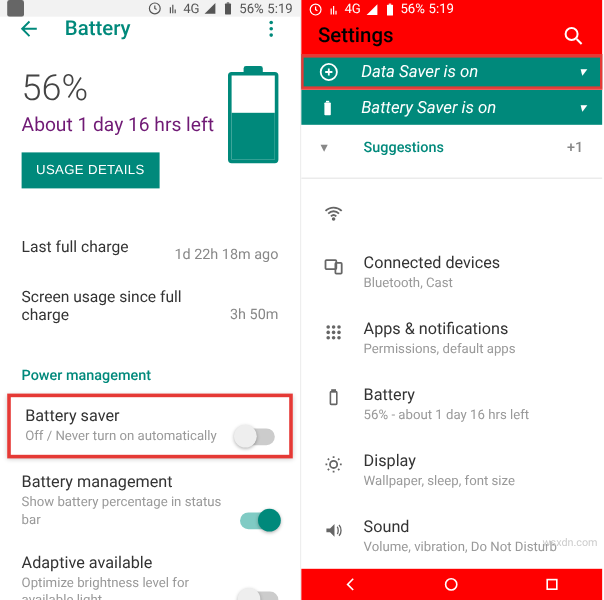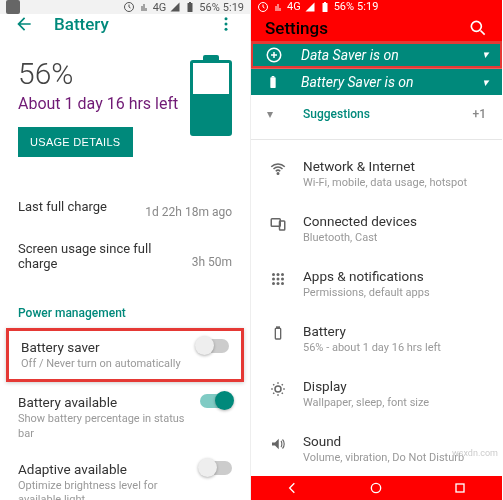--- a/index.html
+++ b/index.html
@@ -35,21 +35,21 @@
     .battery-graphic::before { content: ""; position: absolute; top: -8px; left: 50%; transform: translateX(-50%); width: 16px; height: 5px; background: #00897b; border-radius: 2px 2px 0 0; }
     .battery-graphic::after { content: ""; position: absolute; bottom: 0; left: 0; right: 0; height: 56%; background: #00897b; }
     
     .divider { height: 1px; background: #e6e6e6; margin: 6px 0; }
     .stat-row { display: flex; padding: 11px 18px; font-size: 13px; align-items: center; }
     .stat-label { flex: 1; color: #333; }
     .stat-val { color: #888; font-size: 12px; margin-top: 11px; }
     
     .section-label { font-size: 12px; color: #00897b; font-weight: 500; padding: 12px 18px 6px; }
     
-    .setting-row { padding: 10px 18px; display: flex; align-items: flex-start; position: relative; }
+    .setting-row { padding: 10px 18px; display: flex; align-items: flex-end; position: relative; }
     .setting-text { flex: 1; }
     .setting-title { font-size: 13.5px; color: #333; }
     .setting-sub { font-size: 11px; color: #999; margin-top: 2px; line-height: 1.3; }
     .toggle { width: 32px; height: 14px; background: #ccc; border-radius: 8px; position: relative; }
     .toggle::after { content: ""; position: absolute; top: -3px; width: 19px; height: 19px; background: #eee; border-radius: 50%; box-shadow: 0 1px 3px rgba(0,0,0,0.3); }
     .toggle-off::after { left: -2px; }
     .toggle-on { background: #80cbc4; }
     .toggle-on::after { right: -2px; background: #00897b; }
     .highlight-red { border: 3px solid #e53935; box-shadow: 0 1px 4px rgba(0,0,0,0.2); margin: 2px 6px; padding: 8px 12px; }
     
@@ -146,21 +146,21 @@
   <div class="setting-row highlight-red">
     <div class="setting-text">
       <div class="setting-title">Battery saver</div>
       <div class="setting-sub">Off / Never turn on automatically</div>
     </div>
     <div class="toggle toggle-off"></div>
   </div>
 
   <div class="setting-row">
     <div class="setting-text">
-      <div class="setting-title">Battery available</div>
+      <div class="setting-title">Battery management</div>
       <div class="setting-sub">Show battery percentage in status bar</div>
     </div>
     <div class="toggle toggle-on"></div>
   </div>
 
   <div class="setting-row">
     <div class="setting-text">
       <div class="setting-title">Adaptive available</div>
       <div class="setting-sub">Optimize brightness level for available light</div>
     </div>
@@ -229,24 +229,20 @@
   </div>
   <div class="divider"></div>
 
   <div class="menu-item">
     <span class="menu-icon">
         <svg viewBox="0 0 24 24" width="18" height="18" fill="none" stroke="#666" stroke-width="2">
           <path d="M3 9c5-5 13-5 18 0M6 12c3.5-3.5 8.5-3.5 12 0M9 15c2-2 4-2 6 0"></path>
           <circle cx="12" cy="18" r="1" fill="#666"></circle>
         </svg>
       </span>
-    <div class="menu-text">
-        <div class="menu-title">Network &amp; Internet</div>
-        <div class="menu-sub">Wi-Fi, mobile, data usage, hotspot</div>
-      </div>
   </div>
 
   <div class="menu-item">
     <span class="menu-icon">
         <svg viewBox="0 0 24 24" width="18" height="18" fill="none" stroke="#666" stroke-width="2">
           <rect x="3" y="5" width="12" height="10" rx="1"></rect>
           <rect x="14" y="8" width="7" height="12" rx="1"></rect>
         </svg>
       </span>
     <div class="menu-text">

